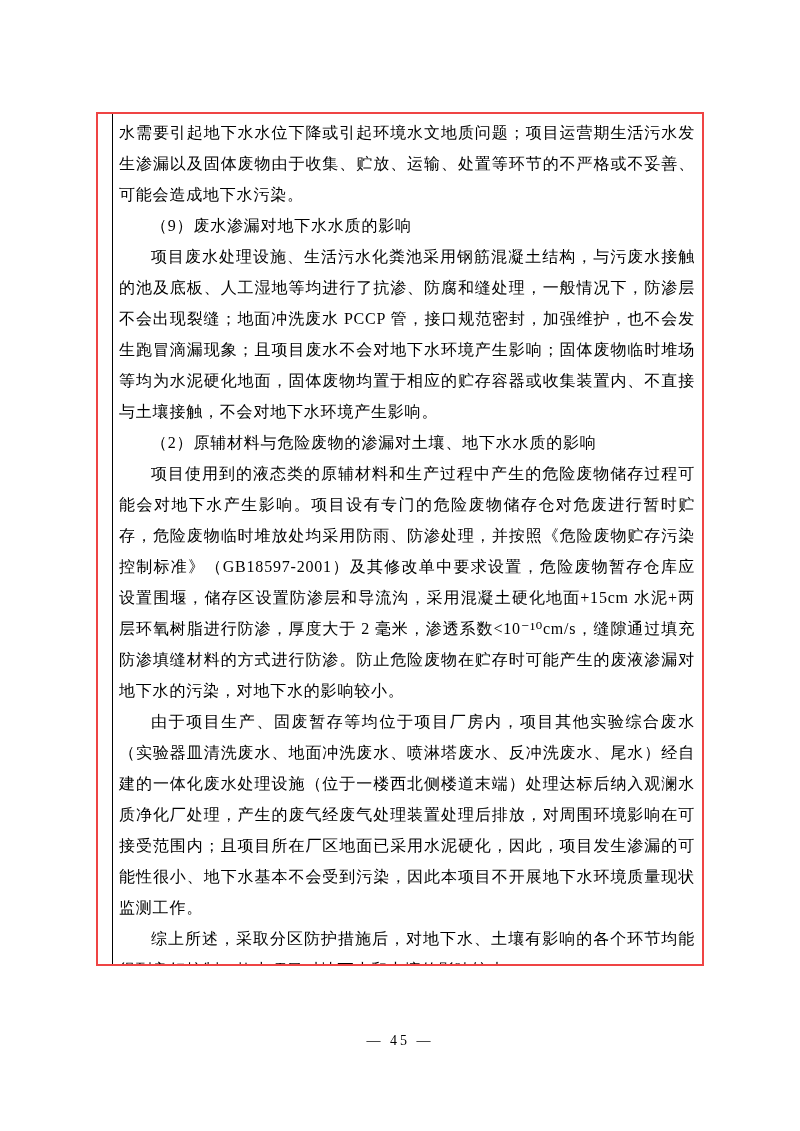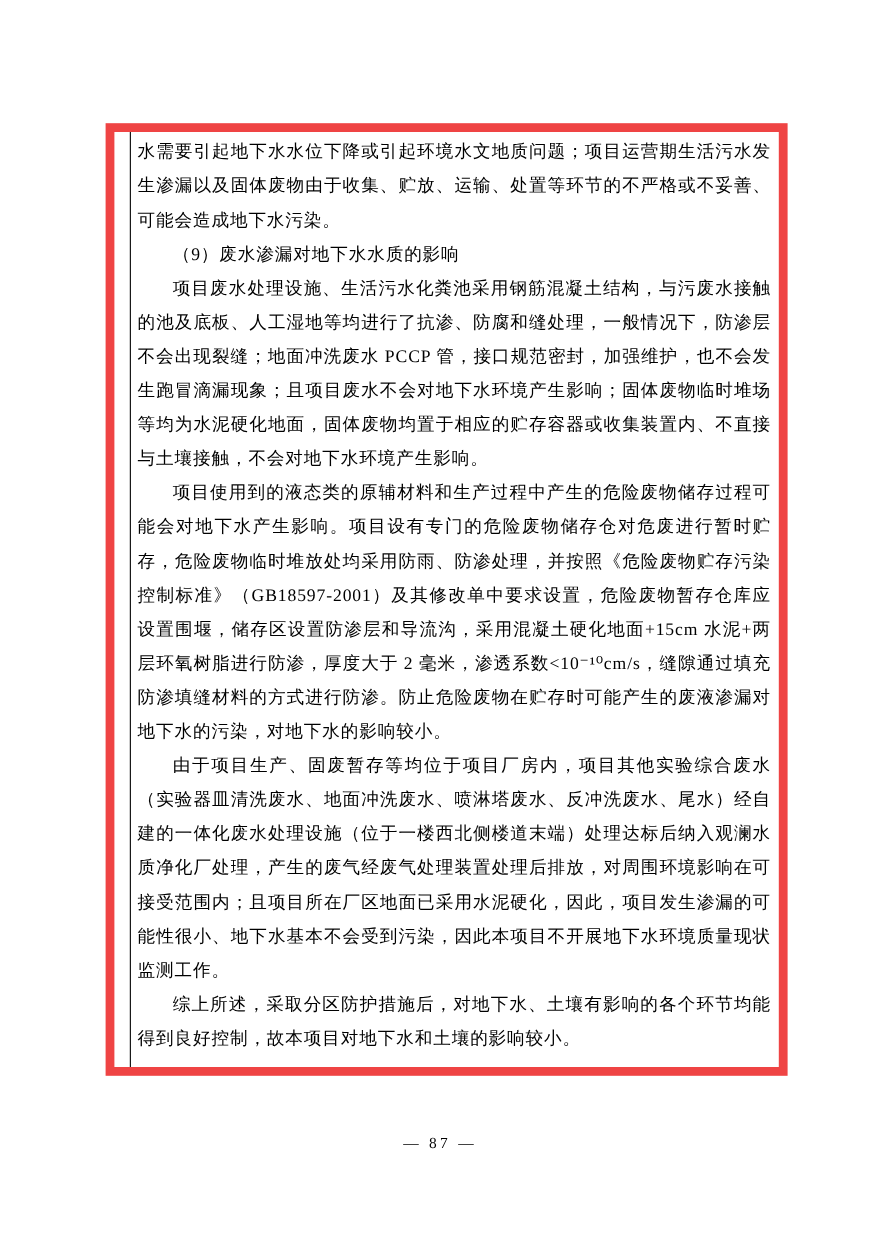--- a/index.html
+++ b/index.html
@@ -15,21 +15,21 @@
     color: #000000;
     font-family: "Liberation Serif", "DejaVu Serif", serif;
     overflow: hidden;
   }
   .doc-table {
     position: absolute;
     left: 96px;
     top: 112px;
     width: 604px;
     height: 850px;
-    border: 8px solid #ef4444;
+    border: 2px solid #ef4444;
     display: flex;
     box-sizing: content-box;
   }
   .left-col {
     flex: none;
     width: 14px;
     border-right: 1px solid #000000;
   }
   .content {
     flex: 1;
@@ -62,19 +62,20 @@
 </head>
 <body>
 
 <div class="page">
   <div class="doc-table">
     <div class="left-col"></div>
     <div class="content">
         <p class="">水需要引起地下水水位下降或引起环境水文地质问题；项目运营期生活污水发生渗漏以及固体废物由于收集、贮放、运输、处置等环节的不严格或不妥善、可能会造成地下水污染。</p>
         <p class="indent">（9）废水渗漏对地下水水质的影响</p>
         <p class="indent">项目废水处理设施、生活污水化粪池采用钢筋混凝土结构，与污废水接触的池及底板、人工湿地等均进行了抗渗、防腐和缝处理，一般情况下，防渗层不会出现裂缝；地面冲洗废水 PCCP 管，接口规范密封，加强维护，也不会发生跑冒滴漏现象；且项目废水不会对地下水环境产生影响；固体废物临时堆场等均为水泥硬化地面，固体废物均置于相应的贮存容器或收集装置内、不直接与土壤接触，不会对地下水环境产生影响。</p>
+        <p class="indent">（2）原辅材料与危险废物的渗漏对土壤、地下水水质的影响</p>
         <p class="indent">项目使用到的液态类的原辅材料和生产过程中产生的危险废物储存过程可能会对地下水产生影响。项目设有专门的危险废物储存仓对危废进行暂时贮存，危险废物临时堆放处均采用防雨、防渗处理，并按照《危险废物贮存污染控制标准》（GB18597-2001）及其修改单中要求设置，危险废物暂存仓库应设置围堰，储存区设置防渗层和导流沟，采用混凝土硬化地面+15cm 水泥+两层环氧树脂进行防渗，厚度大于 2 毫米，渗透系数&lt;10⁻¹⁰cm/s，缝隙通过填充防渗填缝材料的方式进行防渗。防止危险废物在贮存时可能产生的废液渗漏对地下水的污染，对地下水的影响较小。</p>
         <p class="indent">由于项目生产、固废暂存等均位于项目厂房内，项目其他实验综合废水（实验器皿清洗废水、地面冲洗废水、喷淋塔废水、反冲洗废水、尾水）经自建的一体化废水处理设施（位于一楼西北侧楼道末端）处理达标后纳入观澜水质净化厂处理，产生的废气经废气处理装置处理后排放，对周围环境影响在可接受范围内；且项目所在厂区地面已采用水泥硬化，因此，项目发生渗漏的可能性很小、地下水基本不会受到污染，因此本项目不开展地下水环境质量现状监测工作。</p>
         <p class="indent">综上所述，采取分区防护措施后，对地下水、土壤有影响的各个环节均能得到良好控制，故本项目对地下水和土壤的影响较小。</p>
       </div>
   </div>
-  <div class="footer">— 87 —</div>
+  <div class="footer">— 45 —</div>
 </div>
 
 </body></html>

